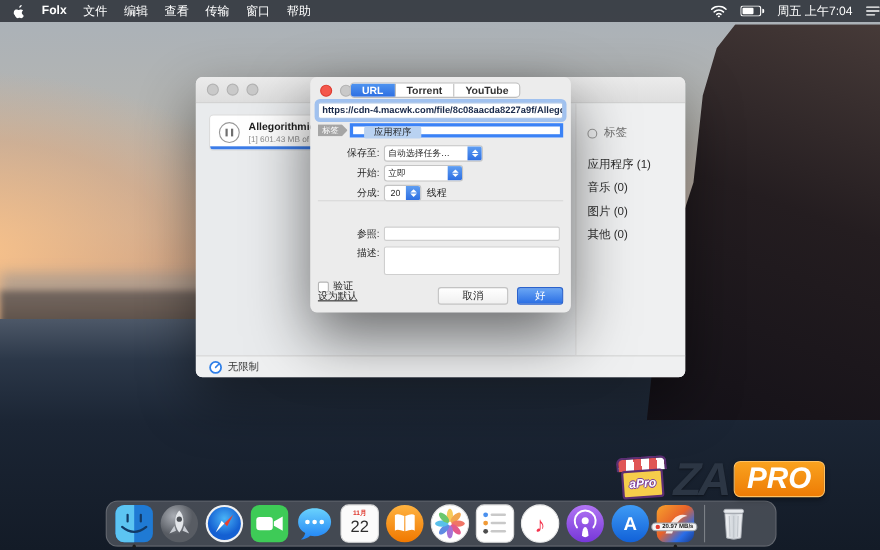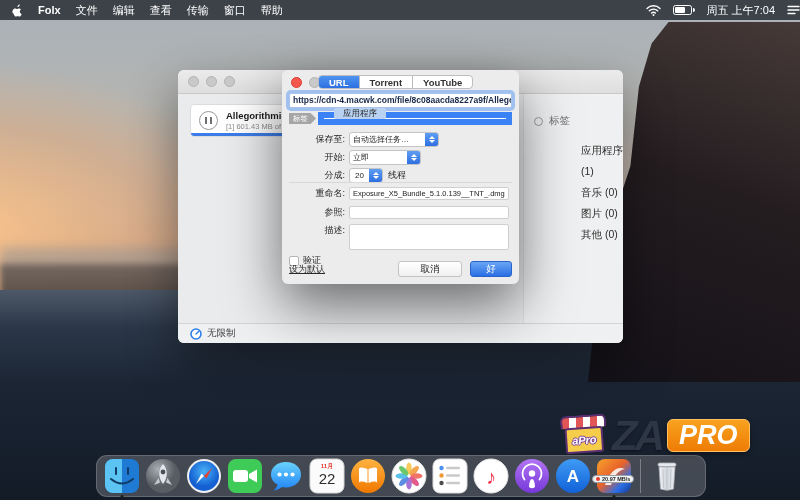--- a/index.html
+++ b/index.html
@@ -48,21 +48,21 @@
   .pause-btn { width:19px; height:19px; border-radius:50%; border:1.5px solid #9a9a9a; flex:none;
     display:flex; align-items:center; justify-content:center; gap:2.5px; margin-right:8px; background:#fff; }
   .pause-btn i { display:block; width:2px; height:7px; background:#6f6f6f; }
   .dl-texts { line-height:1.25; overflow:hidden; white-space:nowrap; }
   .dl-name { font-size:9.5px; font-weight:bold; color:#1e1e1e; }
   .dl-size { font-size:7.5px; color:#8e8e8e; }
   .dl-progress { position:absolute; left:0; bottom:0; height:3px; background:#3b7ce8; }
   .folx-side { width:100px; background:#eff0f1; border-left:1px solid #ddd; padding:20px 0 0 10px; }
   .side-head { display:flex; align-items:center; gap:6px; color:#717171; font-size:10.5px; }
   .circle-ic { width:9px; height:9px; border:1.5px solid #9a9a9a; border-radius:50%; }
-  .side-list { margin-top:12px; list-style:none;margin-left:47px; }
+  .side-list { margin-top:12px; list-style:none; }
   .side-list li { font-size:10.5px; color:#2c2c2c; line-height:21px; cursor:default; }
   .folx-status { position:absolute; left:0; bottom:0; width:100%; height:20px; background:#eff0f1;
     border-top:1px solid #d4d4d4; display:flex; align-items:center; gap:5px; padding-left:12px; }
   .folx-status span { font-size:9.5px; color:#3c3c3c; }
 
   
   .dialog { position:absolute; left:282px; top:70px; width:237px; height:214px; border-radius:6px;
     background:#ececec; box-shadow:0 22px 55px rgba(0,0,0,.55); z-index:20; }
   .dlg-lights { position:absolute; left:9px; top:7px; }
   .seg-tabs { position:absolute; left:36px; top:5px; display:flex; height:14px; border:1px solid #bdbdbd;
@@ -70,21 +70,21 @@
   .seg { padding:0 10px; display:flex; align-items:center; color:#333; border-right:1px solid #bdbdbd; cursor:default;font-weight:bold; }
   .seg:last-child { border-right:none; }
   .seg.active { background:linear-gradient(#4f94f0,#2e6fe2); color:#fff; }
   .url-field { position:absolute; left:7px; top:23px; width:223px; height:15px; background:#fff;
     border:1px solid #a9c4e8; border-radius:2px; box-shadow:0 0 0 3px rgba(98,158,242,.55);
     font-size:8.5px; font-weight:bold; color:#18294a; line-height:13px; padding:0 3px;
     white-space:nowrap; overflow:hidden; }
   .tag-row { position:absolute; left:7px; top:42px; width:223px; height:13px; display:flex; align-items:center; }
   .tag-badge { background:#a5a5a5; color:#fff; font-size:7.5px; line-height:11px; padding:0 8px 0 4px;
     clip-path:polygon(0 0,80% 0,100% 50%,80% 100%,0 100%); margin-right:2px; }
-  .tag-field { flex:1; height:13px; background:#fff; border:6px solid #3b82f6; display:flex; align-items:flex-end; padding-left:10px; }
+  .tag-field { flex:1; height:13px; background:#fff; border:3px solid #3b82f6; display:flex; align-items:flex-start; padding-left:10px; }
   .tag-token { background:#b9d2f1; border-radius:2px; font-size:8.5px; color:#1c1c1c; padding:0 9px; line-height:11px; }
   .form-row { position:absolute; left:7px; width:223px; height:16px; display:flex; align-items:center; }
   .f-label { width:56px; text-align:right; margin-right:4px; font-size:9px; color:#262626; flex:none; }
   .popup { height:15px; background:#fff; border:1px solid #c4c4c4; border-radius:3px; display:flex; align-items:center; overflow:hidden; }
   .popup .val { font-size:8px; color:#1e1e1e; padding:0 3px; flex:1; white-space:nowrap; overflow:hidden; }
   .popup .cap { width:13px; height:100%; background:linear-gradient(#5f9ef2,#2e6fe2); flex:none;
     display:flex; flex-direction:column; align-items:center; justify-content:center; gap:1px; }
   .cap b { display:block; width:0; height:0; border-left:3px solid transparent; border-right:3px solid transparent; }
   .cap .up { border-bottom:3.5px solid #fff; }
   .cap .dn { border-top:3.5px solid #fff; }
@@ -284,24 +284,20 @@
       <span class="cap">
           <b class="up"></b>
           <b class="dn"></b>
         </span>
     </span>
     <span class="suffix">线程</span>
   </div>
 
   <div class="dlg-sep"></div>
 
-  <div class="form-row" style="top:117px; height:13px;">
-    <span class="f-label">重命名:</span>
-    <span class="text-field" style="width:160px;">Exposure_X5_Bundle_5.1.0.139__TNT_.dmg</span>
-  </div>
 
   <div class="form-row" style="top:136px; height:13px;">
     <span class="f-label">参照:</span>
     <span class="text-field" style="width:160px;"></span>
   </div>
 
   <div class="form-row" style="top:154px; height:26px; align-items:flex-start;">
     <span class="f-label">描述:</span>
     <span class="text-field desc-field" style="width:160px;"></span>
   </div>

